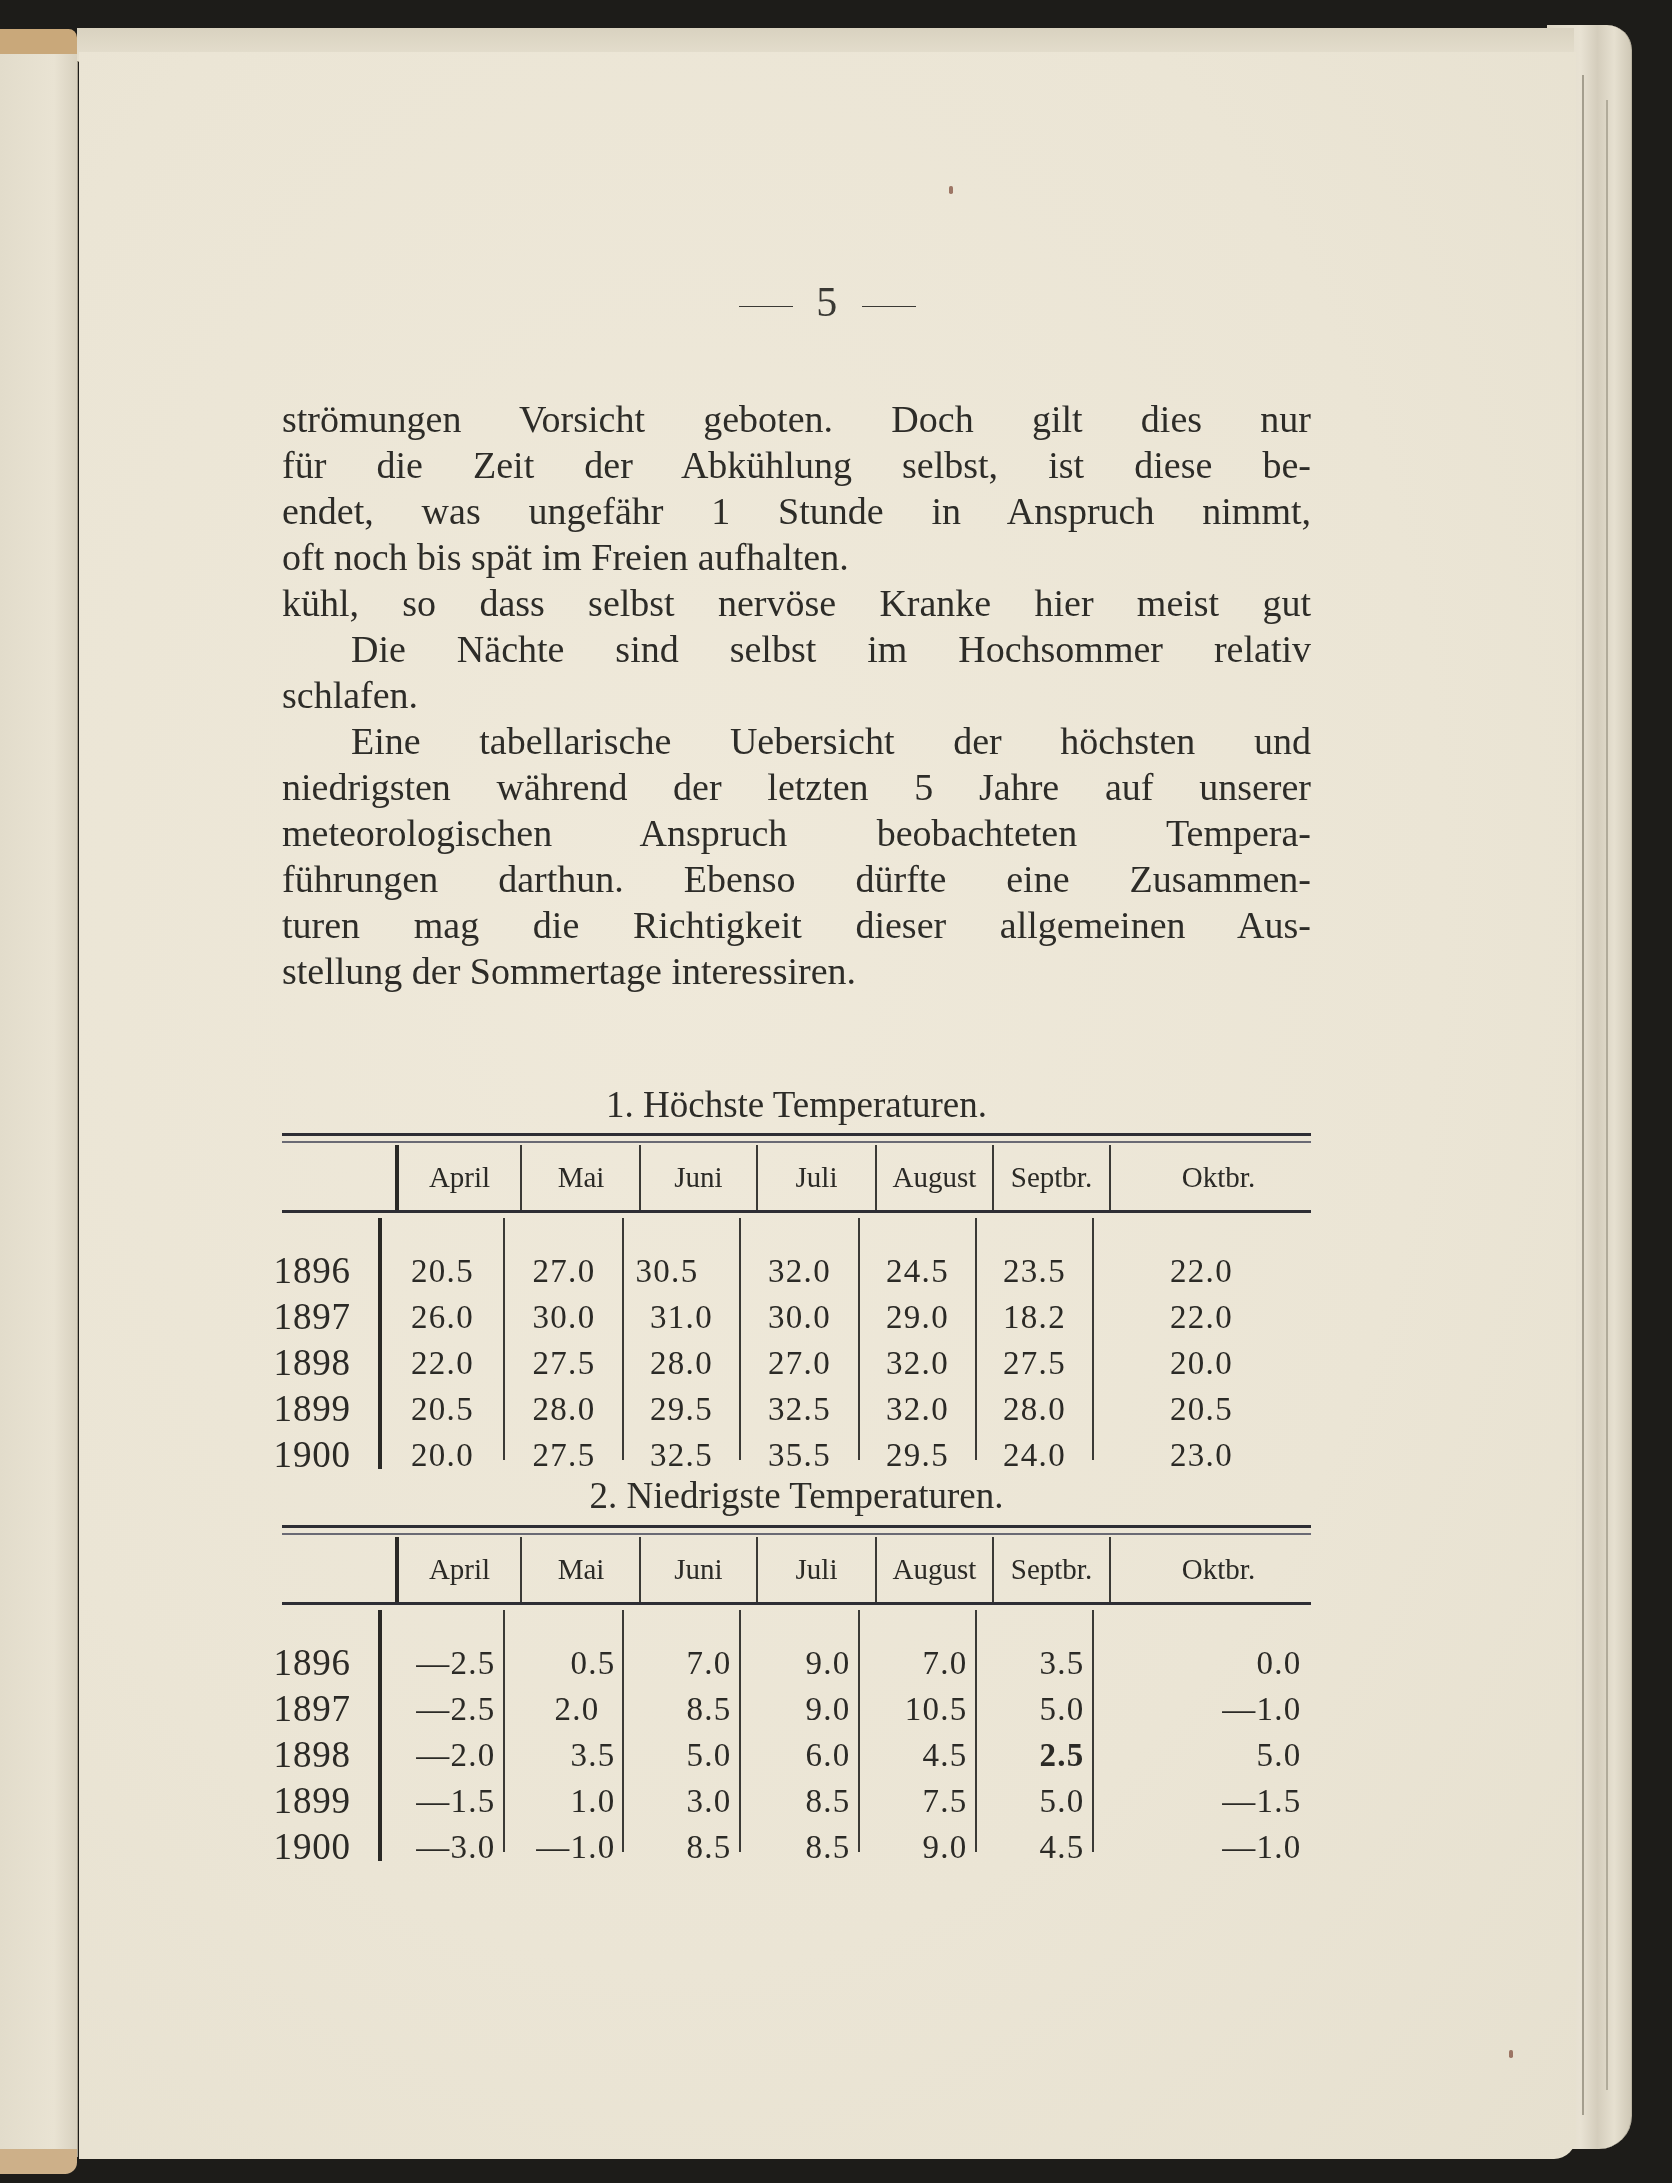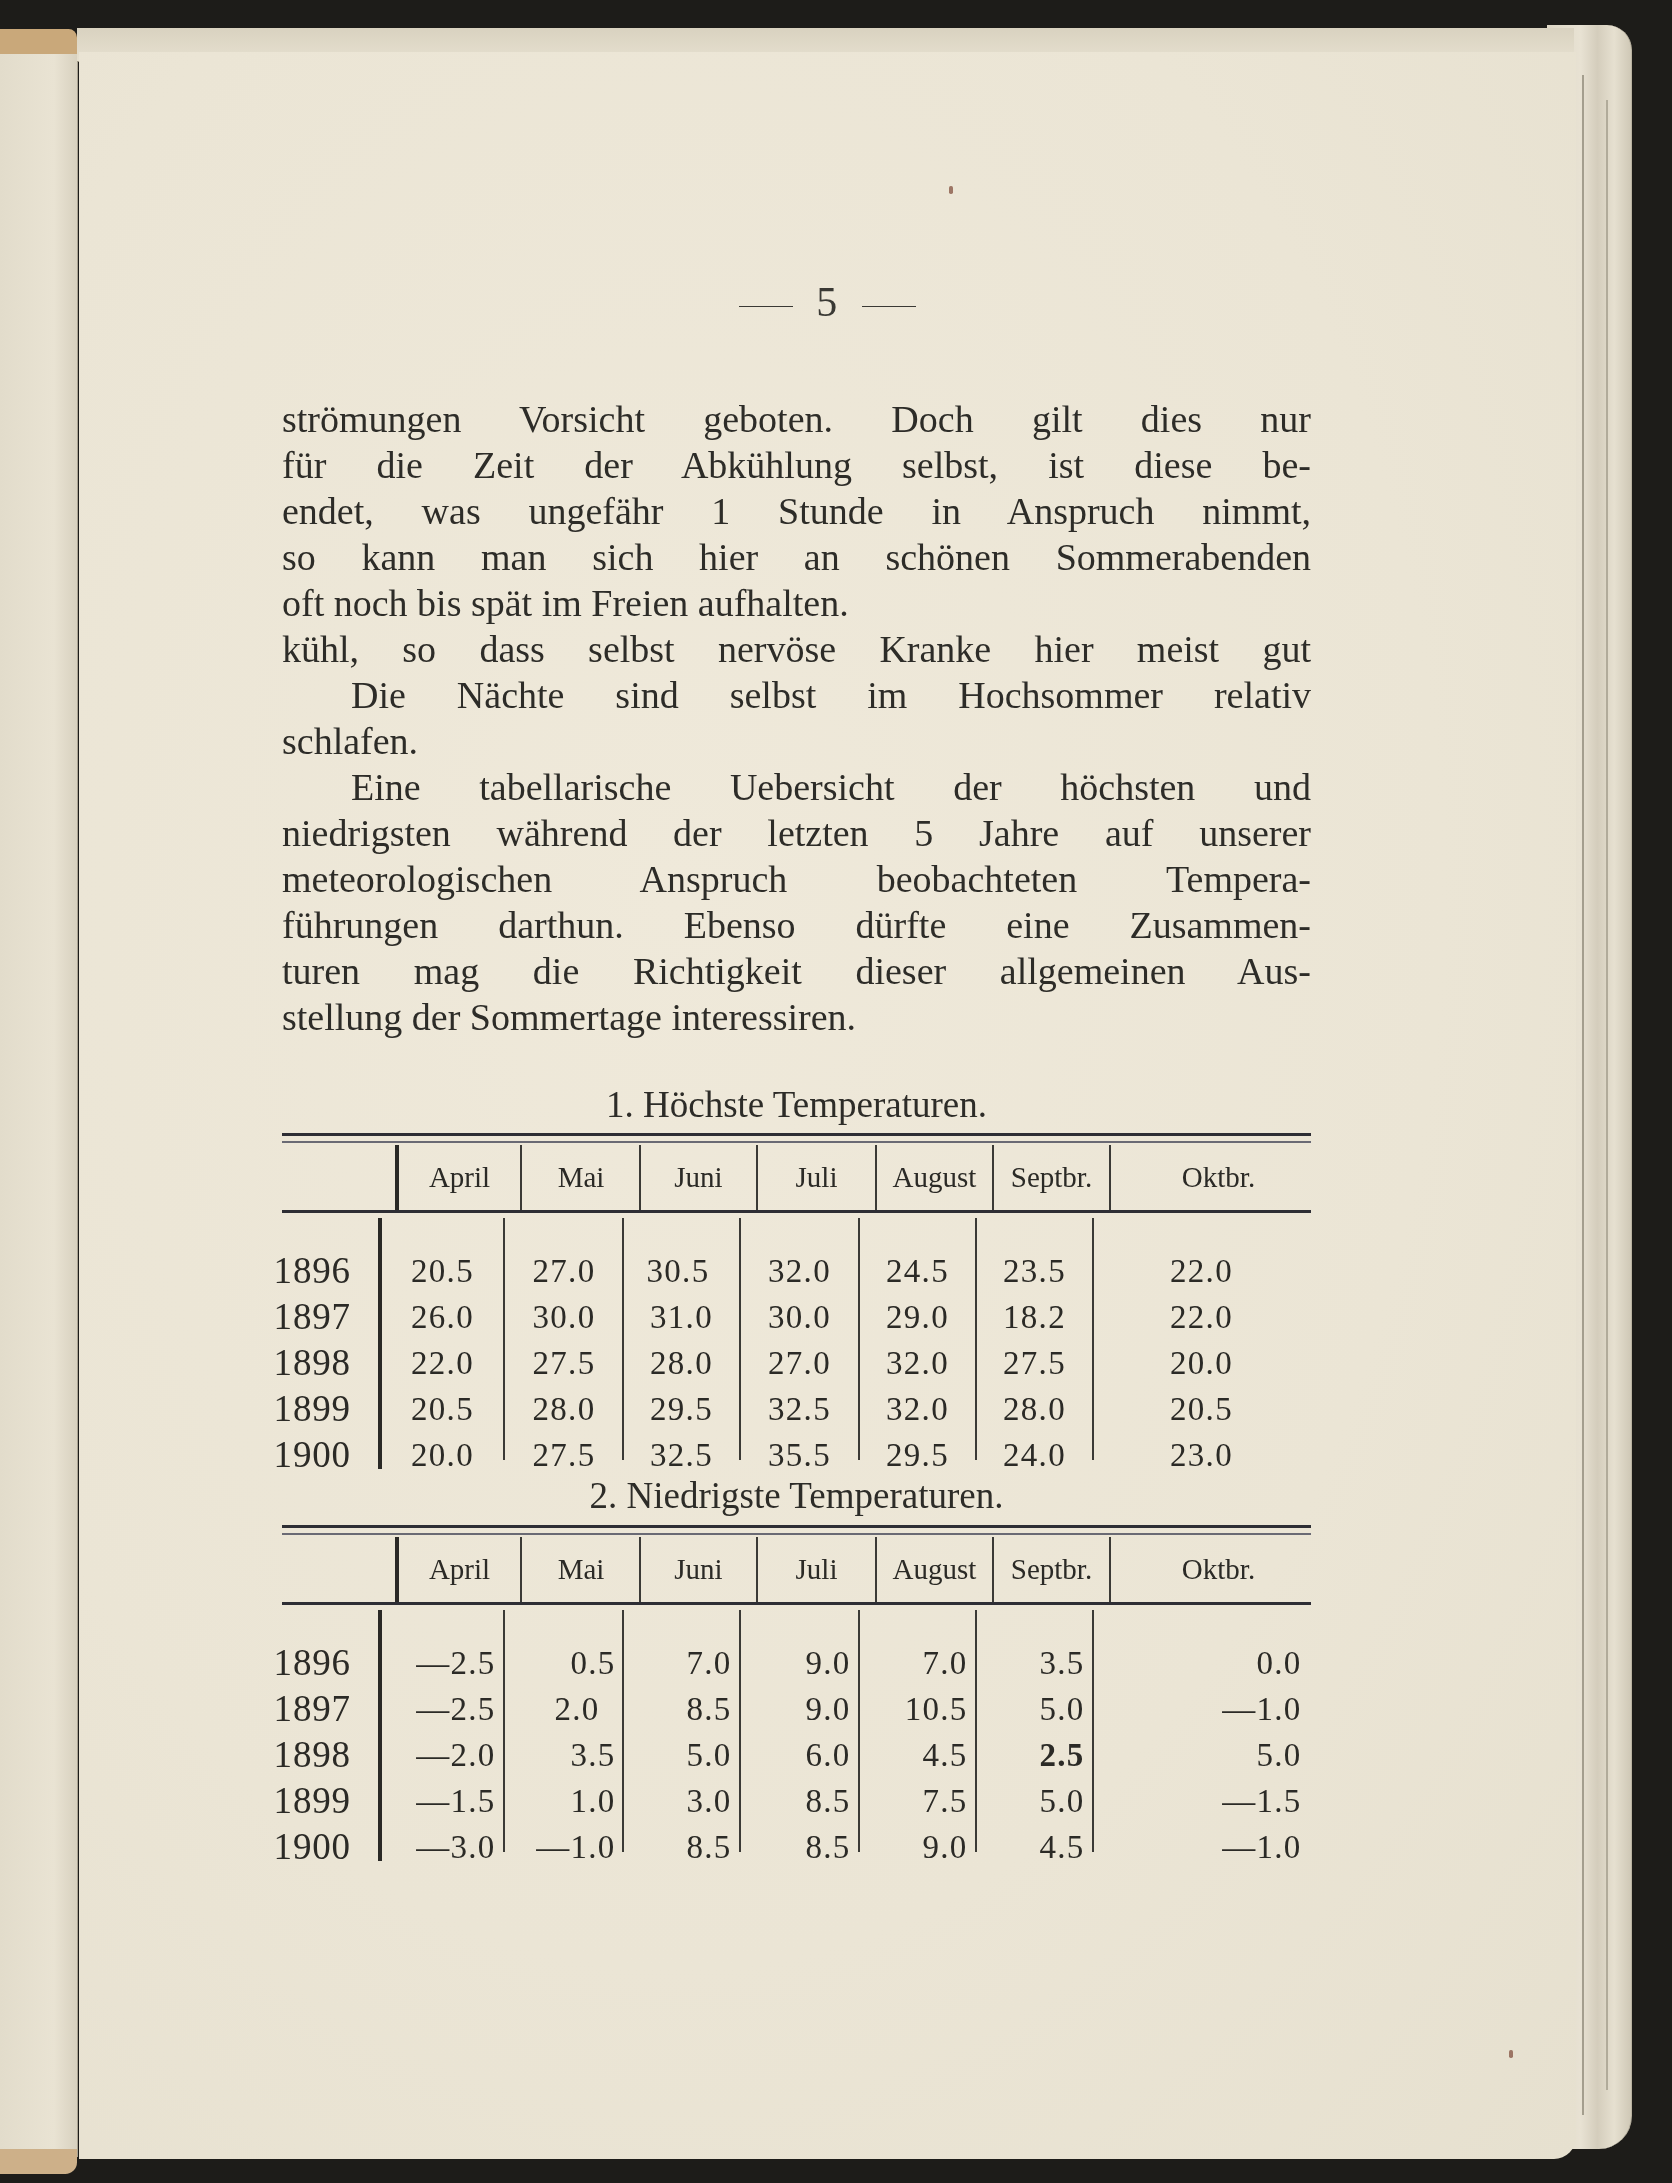--- a/index.html
+++ b/index.html
@@ -120,21 +120,20 @@
   </div>
 
   <div class="speck" style="left:870px;top:134px;"></div>
   <div class="speck" style="left:1430px;top:1998px;"></div>
 
   <div class="text-block" id="text-block">
       <p>
         <span class="line">strömungen Vorsicht geboten. Doch gilt dies nur</span>
         <span class="line">für die Zeit der Abkühlung selbst, ist diese be-</span>
         <span class="line">endet, was ungefähr 1 Stunde in Anspruch nimmt,</span>
-        <span class="line">so kann man sich hier an schönen Sommerabenden</span>
         <span class="line last">oft noch bis spät im Freien aufhalten.</span>
       </p>
       <p>
         <span class="line">kühl, so dass selbst nervöse Kranke hier meist gut</span>
         <span class="line" style="padding-left: 69px;">Die Nächte sind selbst im Hochsommer relativ</span>
         <span class="line last">schlafen.</span>
       </p>
       <p>
         <span class="line" style="padding-left: 69px;">Eine tabellarische Uebersicht der höchsten und</span>
         <span class="line">niedrigsten während der letzten 5 Jahre auf unserer</span>
@@ -173,21 +172,21 @@
         <div class="vline" style="left: 221px; top: 5px; height: 242px;"></div>
         <div class="vline" style="left: 340px; top: 5px; height: 242px;"></div>
         <div class="vline" style="left: 457px; top: 5px; height: 242px;"></div>
         <div class="vline" style="left: 576px; top: 5px; height: 242px;"></div>
         <div class="vline" style="left: 693px; top: 5px; height: 242px;"></div>
         <div class="vline" style="left: 810px; top: 5px; height: 242px;"></div>
         <div class="row" style="top: 35px;">
           <div class="year">1896</div>
           <div class="val" style="left: 99px; width: 123px;">20.5</div>
           <div class="val" style="left: 222px; width: 120px;">27.0</div>
-          <div class="val" style="left: 341px; width: 110px;">30.5</div>
+          <div class="val" style="left: 330px; width: 110px;">30.5</div>
           <div class="val" style="left: 458px; width: 119px;">32.0</div>
           <div class="val" style="left: 577px; width: 117px;">24.5</div>
           <div class="val" style="left: 694px; width: 117px;">23.5</div>
           <div class="val" style="left: 811px; width: 217px;">22.0</div>
         </div>
         <div class="row" style="top: 81px;">
           <div class="year">1897</div>
           <div class="val" style="left: 99px; width: 123px;">26.0</div>
           <div class="val" style="left: 222px; width: 120px;">30.0</div>
           <div class="val" style="left: 341px; width: 117px;">31.0</div>

